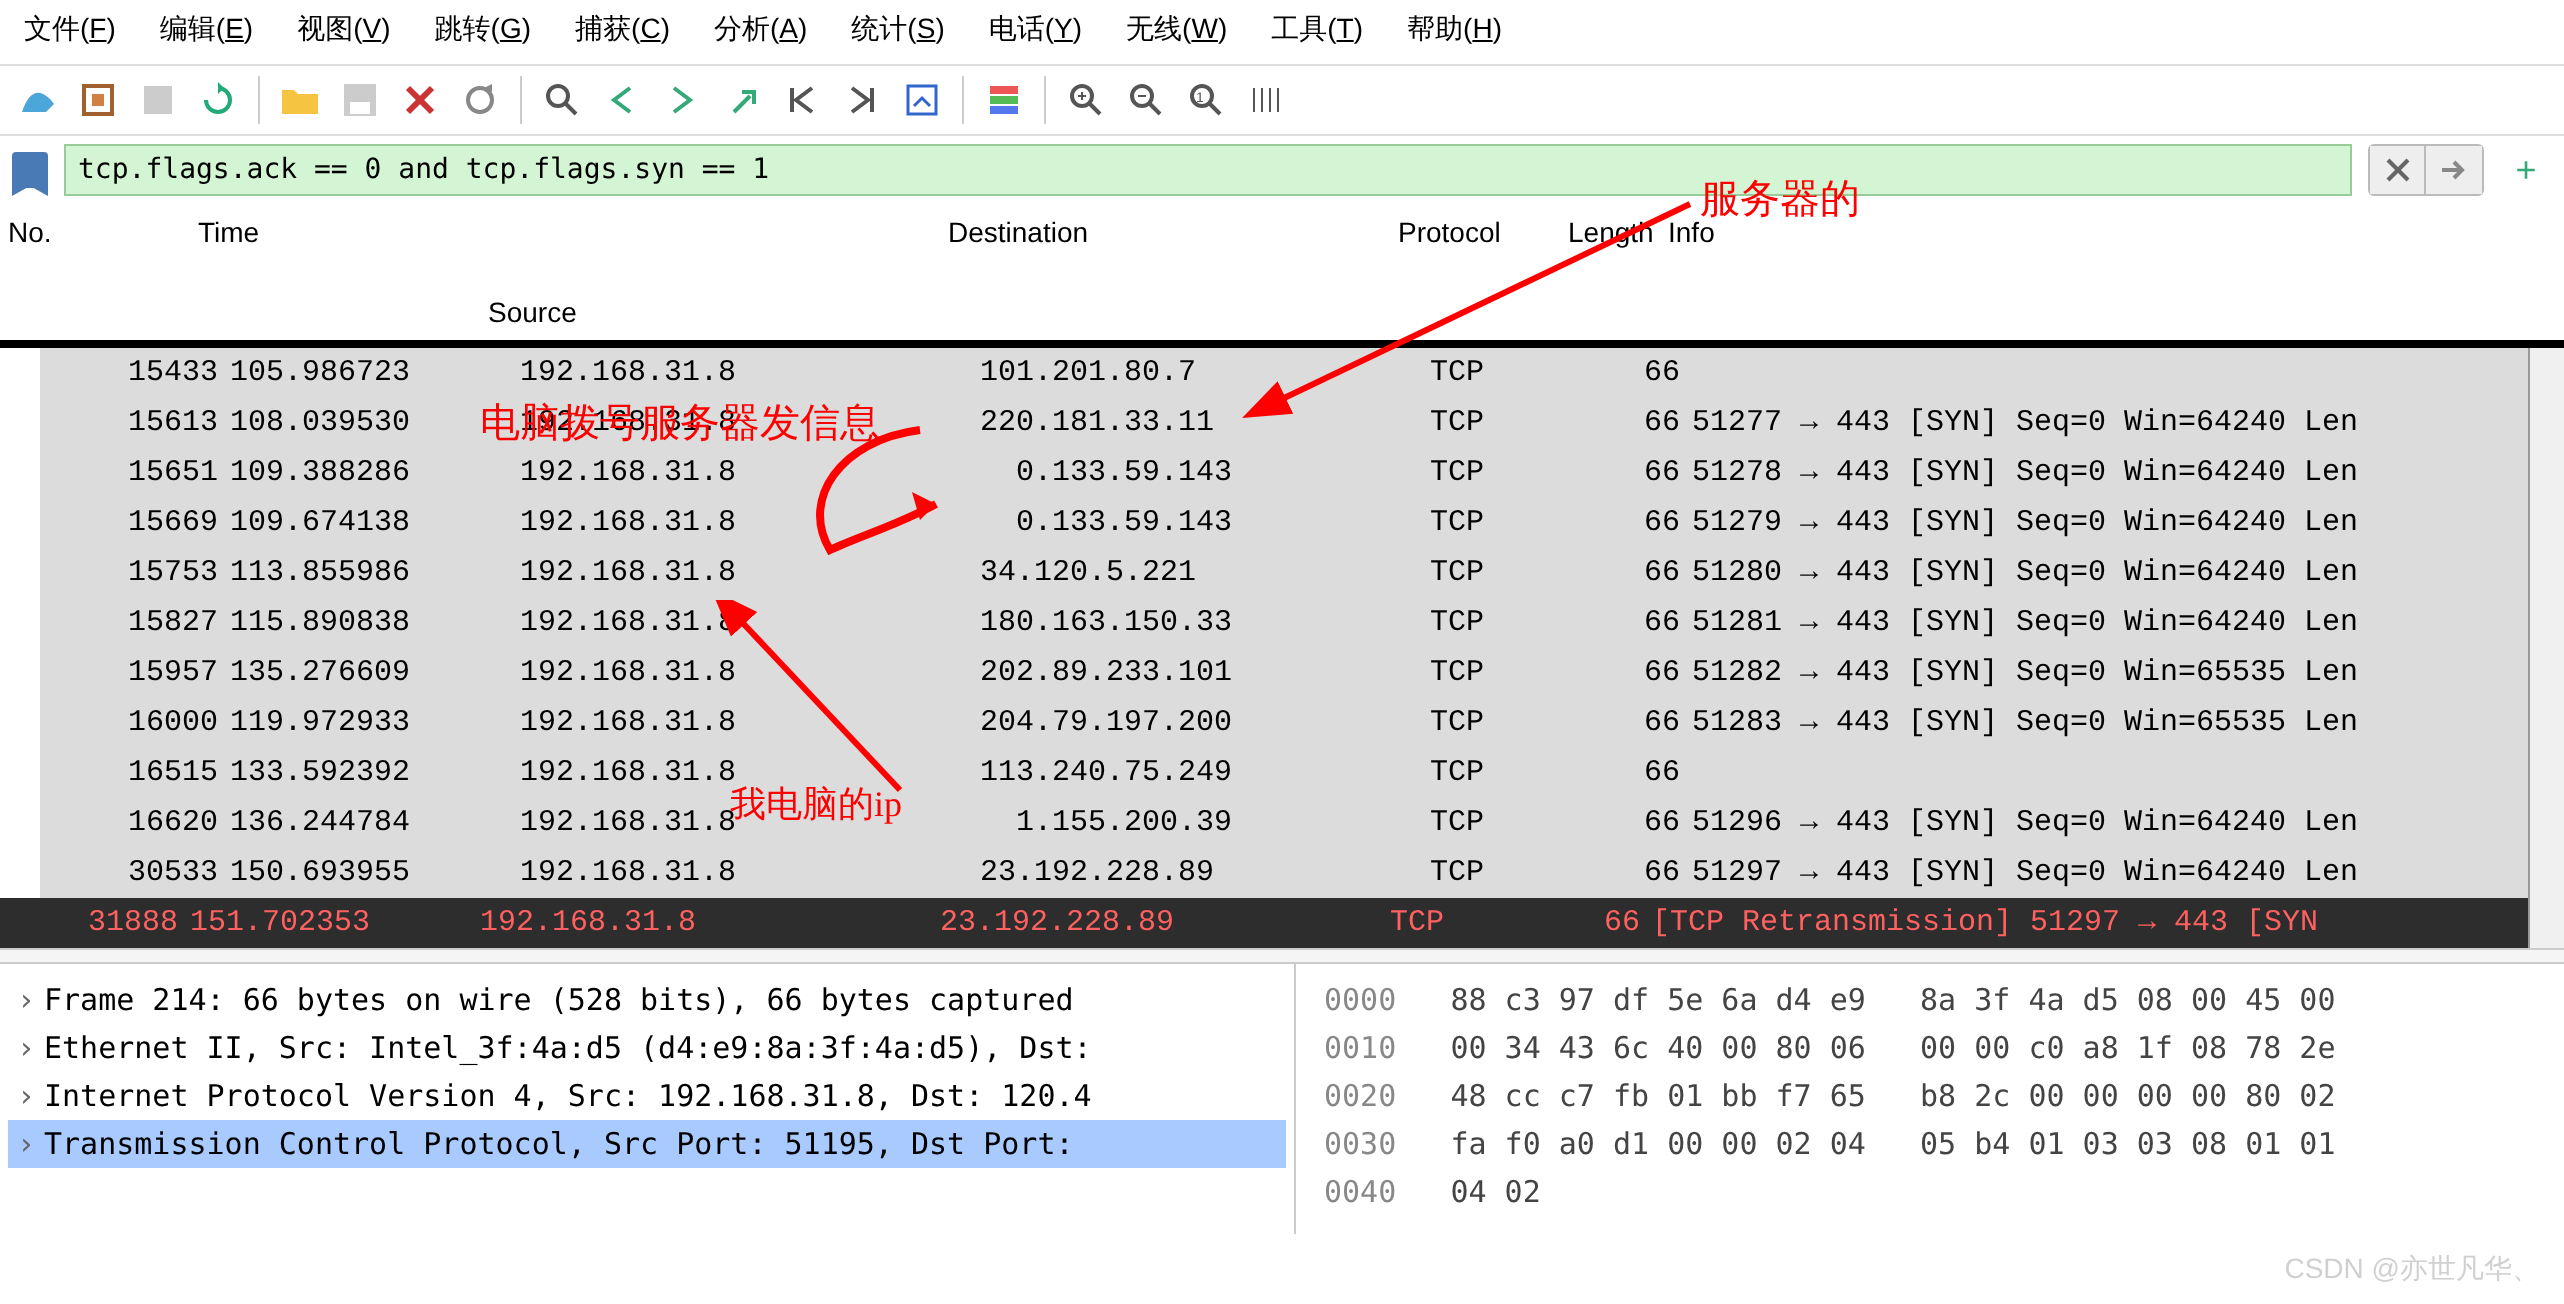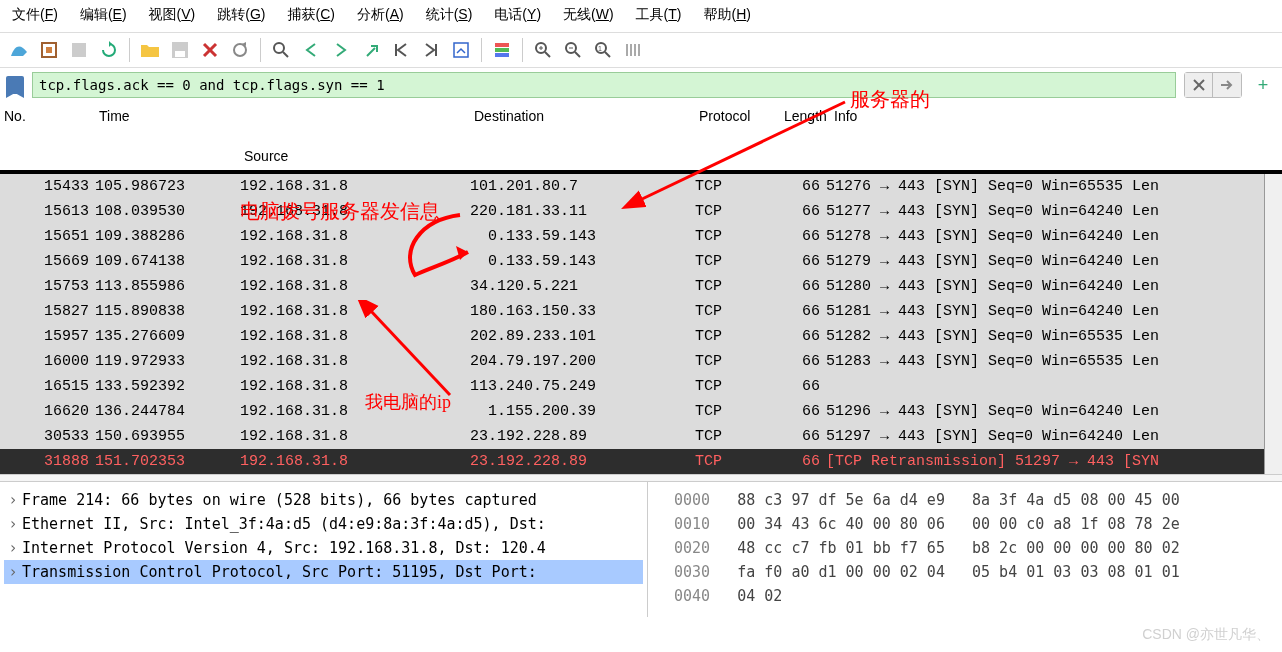--- a/index.html
+++ b/index.html
@@ -19,34 +19,34 @@
   .nav-box { display:flex; border:1px solid #bbb; border-radius:3px;}
   .nav-btn { width:28px; height:24px; display:flex;align-items:center;justify-content:center; background:#eee;}
   .nav-btn:first-child{border-right:1px solid #bbb;}
   
   .header-row { display:flex; background:#fff; border-bottom:4px solid #000000; font-size:14px; padding:4px 0;}
   .header-row > div { padding:2px 4px;}
   .c-no{width:95px; padding-left:6px;} .c-time{width:145px;} .c-src{width:230px;margin-top:40px;} .c-dst{width:225px;} .c-proto{width:85px;} .c-len{width:50px;} .c-info{flex:1;}
   
   .packet-list { font-family:Consolas, "Courier New", monospace; font-size:15px; background:#fff; line-height:1.0; position:relative; overflow:hidden;}
   .packet-row { display:flex; white-space:pre; padding:5px 0 5px 10px;}
-  .gray-row { background:#dcdcdc; color:#000;}
+  .gray-row { background:#dcdcdc; color:#000;margin-left:20px;}
   .dark-row { background:#2d2d2d; color:#ff6060;}
   .pc-no{width:85px; text-align:right; padding-right:6px;} .pc-time{width:145px;} .pc-src{width:230px;} .pc-dst{width:225px;} .pc-proto{width:85px;} .pc-len{width:40px; text-align:right;} .pc-info{flex:1; padding-left:6px;}
   .scroll-sq{position:absolute;right:0;width:18px;background:#f0f0f0;border-left:1px solid #999;}
   
   .splitter{height:8px;background:#f5f5f5;border-top:1px solid #ccc;border-bottom:1px solid #ccc;}
   
   .bottom-panes{display:flex; height:135px;}
   .tree-pane{flex:1; font-family:Consolas, monospace; font-size:15px; padding:6px 4px; overflow:hidden;}
   .tree-item{display:flex;align-items:flex-start;line-height:24px;white-space:pre;}
   .tree-arrow{width:18px;color:#666;display:inline-block;text-align:center;}
   .tree-hl{background:#a8caff;}
   
-  .hex-pane{width:635px; font-family:Consolas, monospace; font-size:15px; padding:6px 26px; border-left:1px solid #ccc; line-height:24px; white-space:pre;color:#444;}
+  .hex-pane{width:635px; font-family:Consolas, monospace; font-size:15px; padding:6px 14px; border-left:1px solid #ccc; line-height:24px; white-space:pre;color:#444;}
   .hex-off{color:#888;}
   
   .annotation{position:absolute; color:#ff0000; font-family:"SimSun","宋体"; font-size:20px; pointer-events:none; z-index:100; font-weight:normal;}
   .arrow-svg{position:absolute; z-index:99; pointer-events:none;}
   
   .watermark{position:absolute; right:12px; bottom:8px; color:#d0d0d0; font-size:14px;}
 </style>
 </head>
 <body>
 
@@ -216,21 +216,21 @@
   <div class="c-time">Time</div>
   <div class="c-src">Source</div>
   <div class="c-dst">Destination</div>
   <div class="c-proto">Protocol</div>
   <div class="c-len">Length</div>
   <div class="c-info">Info</div>
 </div>
 
 <div class="packet-list" id="packet-list">
   <div class="scroll-sq" style="top:0;height:100%;"></div>
-<div class="packet-row gray-row"><span class="pc-no">15433</span><span class="pc-time">105.986723</span><span class="pc-src">192.168.31.8</span><span class="pc-dst">101.201.80.7</span><span class="pc-proto">TCP</span><span class="pc-len">66</span><span class="pc-info">51276 → 443 [SYN] Seq=0 Win=65535 Len</span></div>
+<div class="packet-row gray-row"><span class="pc-no">15433</span><span class="pc-time">105.986723</span><span class="pc-src">192.168.31.8</span><span class="pc-dst">101.201.80.7</span><span class="pc-proto">TCP</span><span class="pc-len">66</span></div>
     <div class="packet-row gray-row"><span class="pc-no">15613</span><span class="pc-time">108.039530</span><span class="pc-src">192.168.31.8</span><span class="pc-dst">220.181.33.11</span><span class="pc-proto">TCP</span><span class="pc-len">66</span><span class="pc-info">51277 → 443 [SYN] Seq=0 Win=64240 Len</span></div>
     <div class="packet-row gray-row"><span class="pc-no">15651</span><span class="pc-time">109.388286</span><span class="pc-src">192.168.31.8</span><span class="pc-dst">  0.133.59.143</span><span class="pc-proto">TCP</span><span class="pc-len">66</span><span class="pc-info">51278 → 443 [SYN] Seq=0 Win=64240 Len</span></div>
     <div class="packet-row gray-row"><span class="pc-no">15669</span><span class="pc-time">109.674138</span><span class="pc-src">192.168.31.8</span><span class="pc-dst">  0.133.59.143</span><span class="pc-proto">TCP</span><span class="pc-len">66</span><span class="pc-info">51279 → 443 [SYN] Seq=0 Win=64240 Len</span></div>
     <div class="packet-row gray-row"><span class="pc-no">15753</span><span class="pc-time">113.855986</span><span class="pc-src">192.168.31.8</span><span class="pc-dst">34.120.5.221</span><span class="pc-proto">TCP</span><span class="pc-len">66</span><span class="pc-info">51280 → 443 [SYN] Seq=0 Win=64240 Len</span></div>
     <div class="packet-row gray-row"><span class="pc-no">15827</span><span class="pc-time">115.890838</span><span class="pc-src">192.168.31.8</span><span class="pc-dst">180.163.150.33</span><span class="pc-proto">TCP</span><span class="pc-len">66</span><span class="pc-info">51281 → 443 [SYN] Seq=0 Win=64240 Len</span></div>
     <div class="packet-row gray-row"><span class="pc-no">15957</span><span class="pc-time">135.276609</span><span class="pc-src">192.168.31.8</span><span class="pc-dst">202.89.233.101</span><span class="pc-proto">TCP</span><span class="pc-len">66</span><span class="pc-info">51282 → 443 [SYN] Seq=0 Win=65535 Len</span></div>
     <div class="packet-row gray-row"><span class="pc-no">16000</span><span class="pc-time">119.972933</span><span class="pc-src">192.168.31.8</span><span class="pc-dst">204.79.197.200</span><span class="pc-proto">TCP</span><span class="pc-len">66</span><span class="pc-info">51283 → 443 [SYN] Seq=0 Win=65535 Len</span></div>
     <div class="packet-row gray-row"><span class="pc-no">16515</span><span class="pc-time">133.592392</span><span class="pc-src">192.168.31.8</span><span class="pc-dst">113.240.75.249</span><span class="pc-proto">TCP</span><span class="pc-len">66</span></div>
     <div class="packet-row gray-row"><span class="pc-no">16620</span><span class="pc-time">136.244784</span><span class="pc-src">192.168.31.8</span><span class="pc-dst">  1.155.200.39</span><span class="pc-proto">TCP</span><span class="pc-len">66</span><span class="pc-info">51296 → 443 [SYN] Seq=0 Win=64240 Len</span></div>
     <div class="packet-row gray-row"><span class="pc-no">30533</span><span class="pc-time">150.693955</span><span class="pc-src">192.168.31.8</span><span class="pc-dst">23.192.228.89</span><span class="pc-proto">TCP</span><span class="pc-len">66</span><span class="pc-info">51297 → 443 [SYN] Seq=0 Win=64240 Len</span></div>

